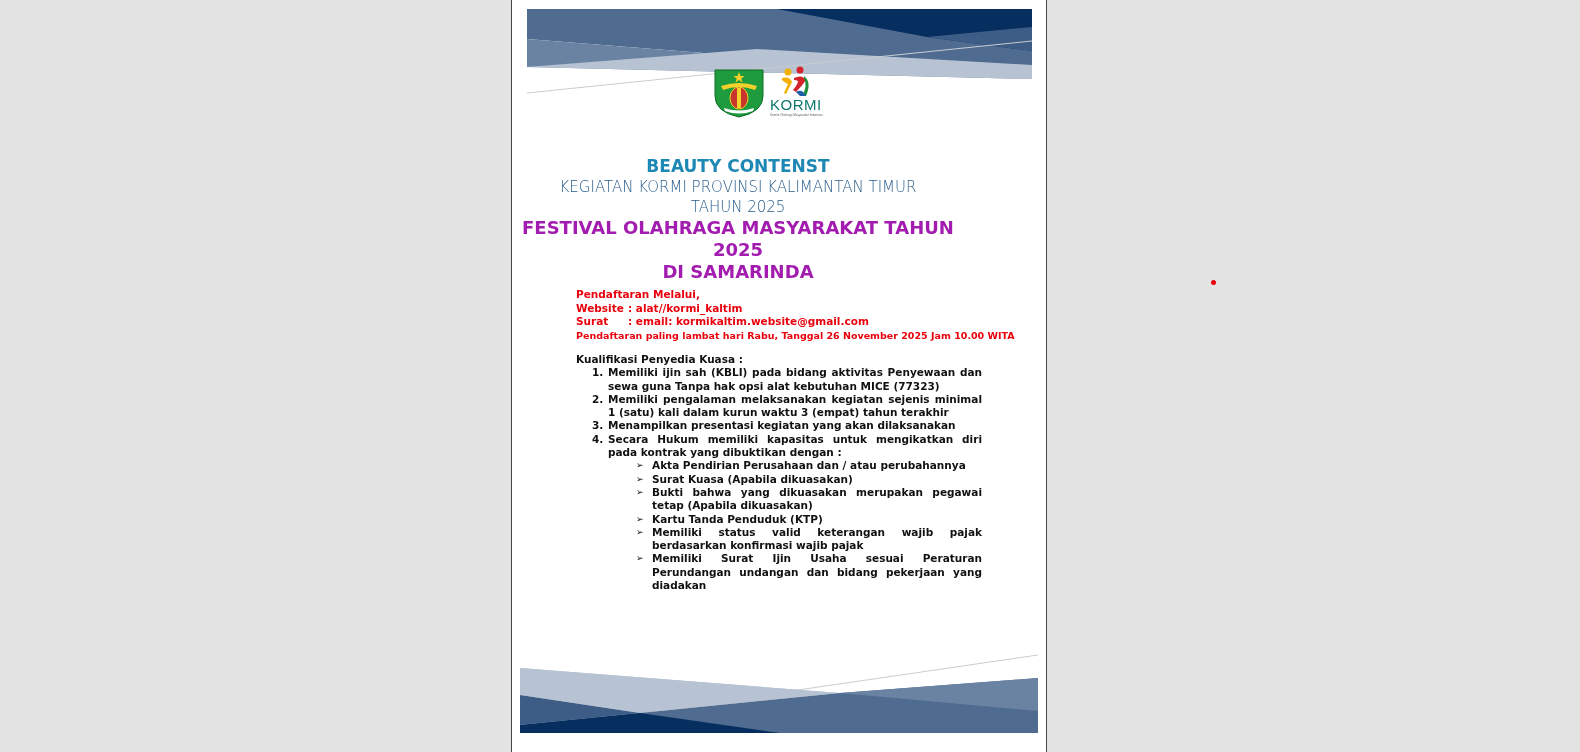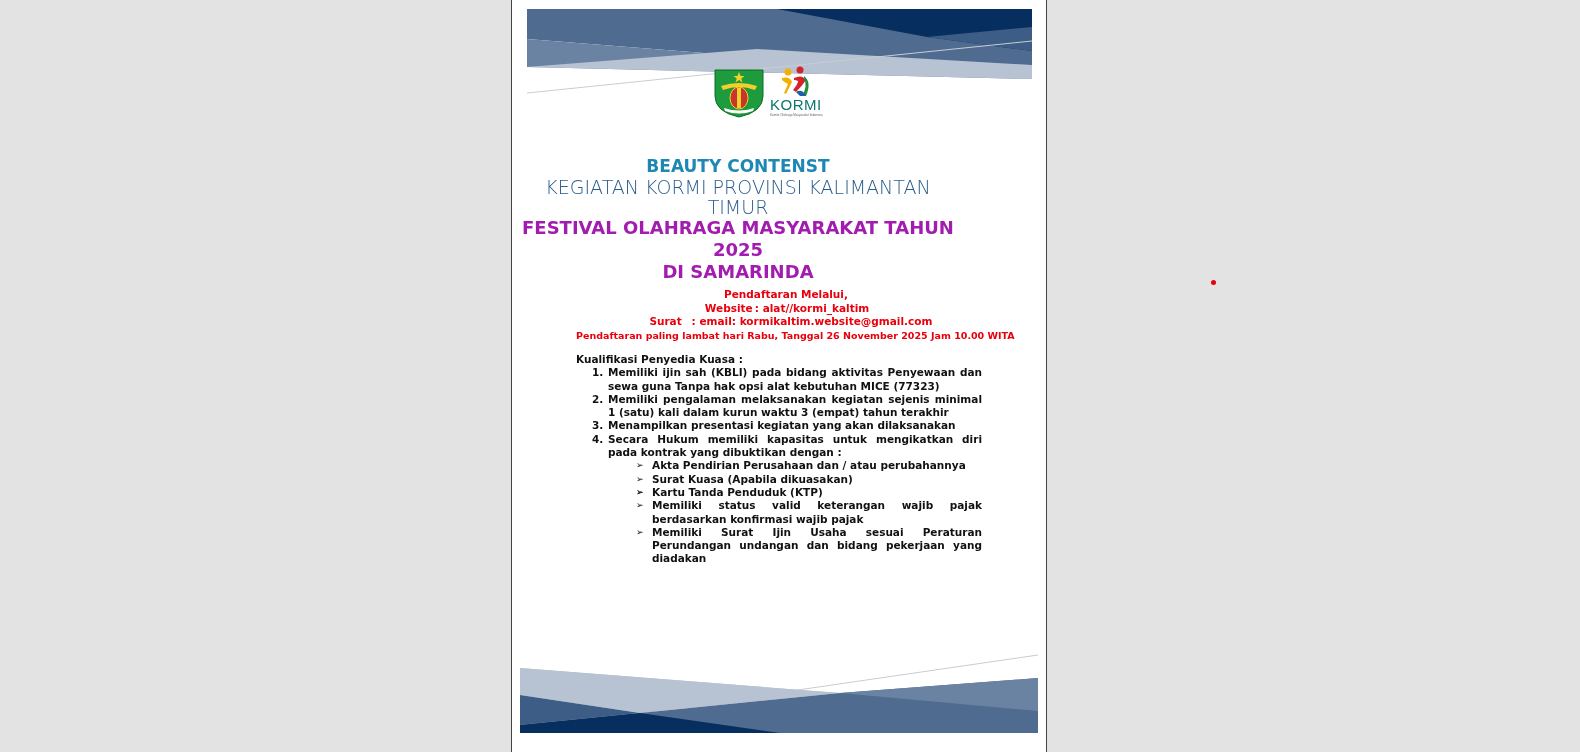--- a/index.html
+++ b/index.html
@@ -6,24 +6,24 @@
   body { width:1580px; height:752px; background:#e3e3e3; position:relative; overflow:hidden; font-family:"Liberation Sans", sans-serif; }
   .page { position:absolute; left:511px; top:-2px; width:534px; height:760px; background:#ffffff; border-left:1px solid #444; border-right:1px solid #444; }
   .banner { position:absolute; }
   .logos { position:absolute; left:200px; top:68px; width:120px; height:54px; }
   .emblem { position:absolute; left:0; top:0; width:54px; height:52px; }
   .kormi { position:absolute; left:56px; top:0; width:60px; height:54px; }
   .kormi-text { position:absolute; left:2px; top:30px; font-family:"Liberation Sans", sans-serif; font-size:15px; color:#0f766e; letter-spacing:0.5px; }
   .kormi-sub { position:absolute; left:2px; top:47px; font-size:3px; color:#666; white-space:nowrap; }
   .title-block { position:absolute; left:0; top:158px; width:452px; text-align:center; }
   .t1 { color:#1e88b4; font-weight:bold; font-size:17px; line-height:21px; font-family:"DejaVu Sans", sans-serif; }
-  .t2 { color:#2a5d8c; font-size:19px; line-height:20px; font-family:"DejaVu Sans", sans-serif; font-weight:300; }
+  .t2 { color:#2a5d8c; font-size:15px; line-height:20px; font-family:"DejaVu Sans", sans-serif; font-weight:300; }
   .t3 { color:#a21caf; font-weight:bold; font-size:18px; line-height:22px; font-family:"DejaVu Sans", sans-serif; }
   .reg { position:absolute; left:64px; top:290px; width:420px; color:#e8000c; font-weight:bold; font-size:10.5px; line-height:13.5px; font-family:"DejaVu Sans", sans-serif; }
-  .reg .row { white-space:nowrap;text-align:center; }
+  .reg .row { white-space:nowrap; }
   .reg .lbl { display:inline-block; width:52px; }
   .reg .small { font-size:9.5px; }
   .qual { position:absolute; left:64px; top:355px; width:406px; color:#111; font-weight:bold; font-size:10.5px; line-height:13.3px; font-family:"DejaVu Sans", sans-serif; }
   .ol { margin:0; padding:0; list-style:none; }
   .ol li { position:relative; padding-left:32px; text-align:justify; }
   .ol li .num { position:absolute; left:16px; top:0; }
   .ul { margin:0; padding:0; list-style:none; }
   .ul li { position:relative; padding-left:76px; text-align:justify; }
   .ul li .arr { position:absolute; left:60px; top:0; font-size:9px; }
   .reddot { position:absolute; left:1211px; top:280px; width:5px; height:5px; border-radius:50%; background:#e8000c; }
@@ -61,20 +61,21 @@
         <path d="M20,26 Q26,22 30,30 L24,30 Z" fill="#1e5ea8"></path>
       </svg>
       <span class="kormi-text">KORMI</span>
       <span class="kormi-sub">Komite Olahraga Masyarakat Indonesia</span>
     </div>
   </div>
 
   <div class="title-block">
     <div class="t1">BEAUTY CONTENST</div>
     <div class="t2">KEGIATAN KORMI PROVINSI KALIMANTAN TIMUR</div>
+    <div class="t2">TAHUN 2025</div>
     <div class="t3">FESTIVAL OLAHRAGA MASYARAKAT TAHUN 2025</div>
     <div class="t3">DI SAMARINDA</div>
   </div>
 
   <div class="reg">
     <div class="row">Pendaftaran Melalui,</div>
     <div class="row">
       <span class="lbl">Website</span><span>: alat//kormi_kaltim</span>
     </div>
     <div class="row">
@@ -87,21 +88,21 @@
     <div>Kualifikasi Penyedia Kuasa :</div>
     <ul class="ol">
       <li><span class="num">1.</span><span>Memiliki ijin sah (KBLI) pada bidang aktivitas Penyewaan dan sewa guna Tanpa hak opsi alat kebutuhan MICE (77323)</span></li>
       <li><span class="num">2.</span><span>Memiliki pengalaman melaksanakan kegiatan sejenis minimal 1 (satu) kali dalam kurun waktu 3 (empat) tahun terakhir</span></li>
       <li><span class="num">3.</span><span>Menampilkan presentasi kegiatan yang akan dilaksanakan</span></li>
       <li><span class="num">4.</span><span>Secara Hukum memiliki kapasitas untuk mengikatkan diri pada kontrak yang dibuktikan dengan :</span></li>
     </ul>
     <ul class="ul">
       <li><span class="arr">➢</span><span>Akta Pendirian Perusahaan dan / atau perubahannya</span></li>
       <li><span class="arr">➢</span><span>Surat Kuasa (Apabila dikuasakan)</span></li>
-      <li><span class="arr">➢</span></li>
+      <li><span class="arr">➢</span><span>Bukti bahwa yang dikuasakan merupakan pegawai tetap (Apabila dikuasakan)</span></li>
       <li><span class="arr">➢</span><span>Kartu Tanda Penduduk (KTP)</span></li>
       <li><span class="arr">➢</span><span>Memiliki status valid keterangan wajib pajak berdasarkan konfirmasi wajib pajak</span></li>
       <li><span class="arr">➢</span><span>Memiliki Surat Ijin Usaha sesuai Peraturan Perundangan undangan dan bidang pekerjaan yang diadakan</span></li>
     </ul>
   </div>
 
   <svg class="banner" style="left:8px; top:655px;" width="518" height="84" viewBox="0 0 518 84">
     <line x1="120" y1="60" x2="518" y2="2" stroke="#c8cdd3" stroke-width="1"></line>
     <polygon points="0,15 320,40 0,40" fill="#b7c3d2"></polygon>
     <polygon points="0,15 518,25 518,80 0,80" fill="#ffffff" opacity="0"></polygon>

